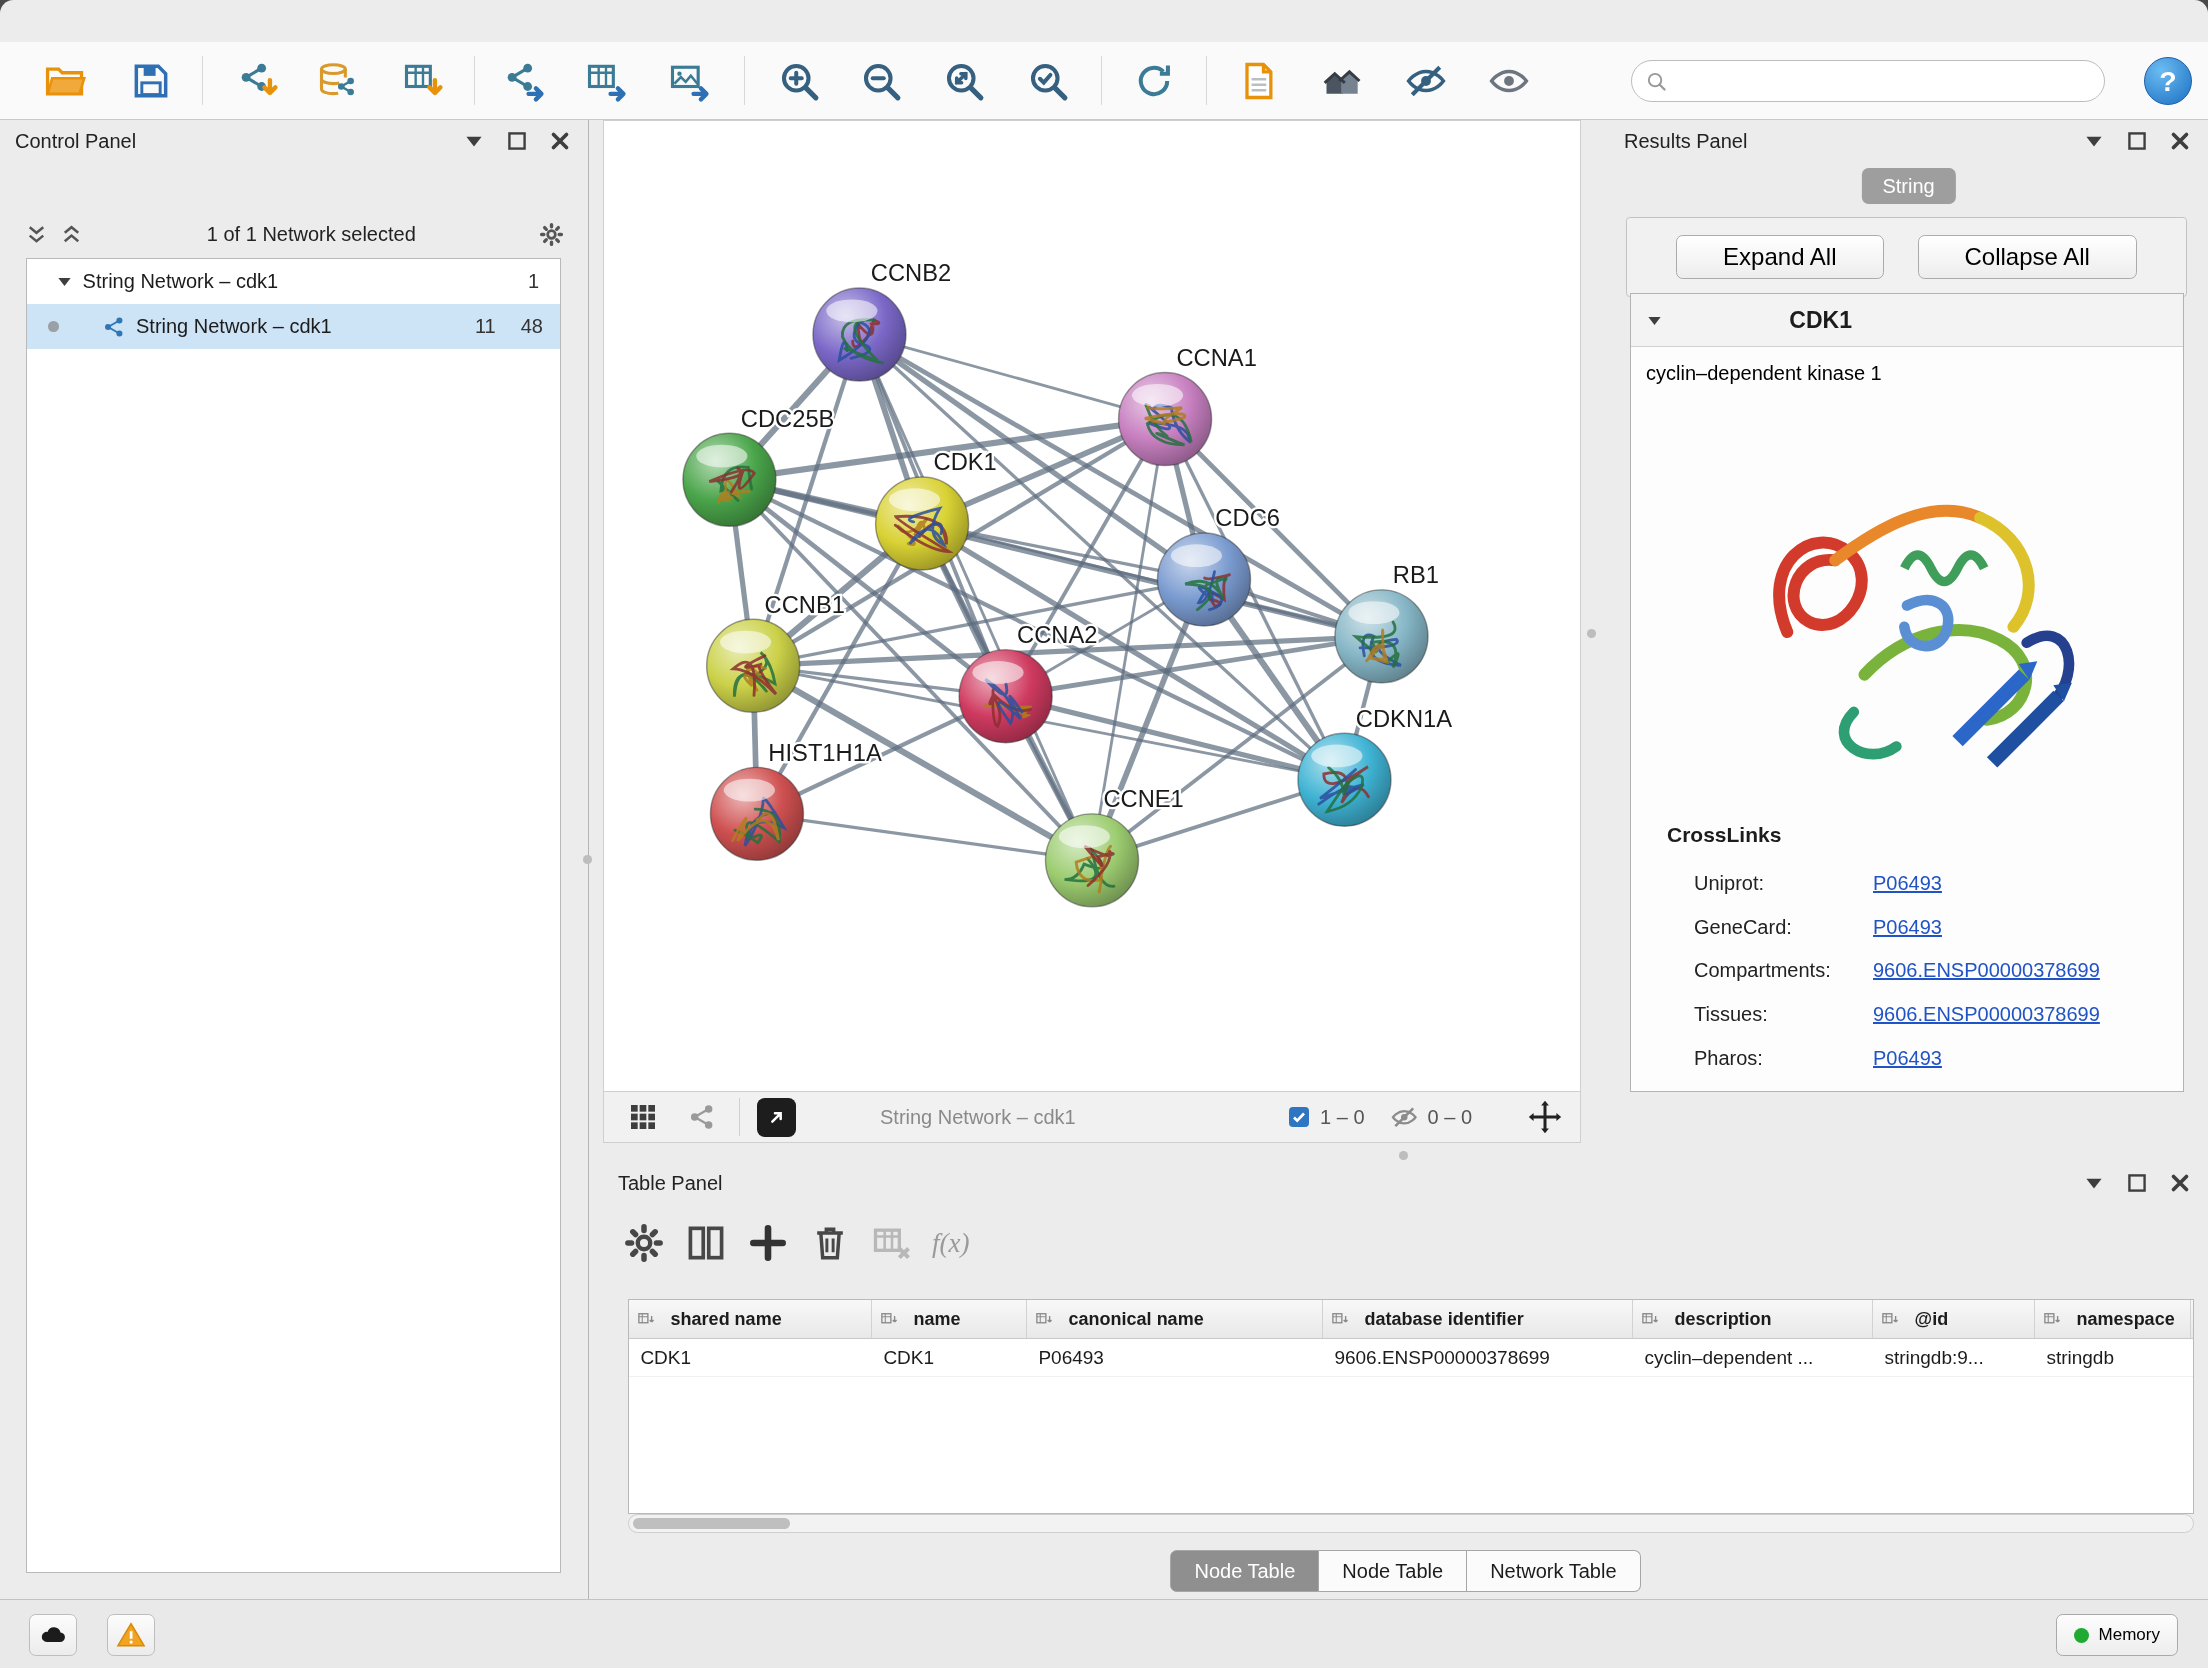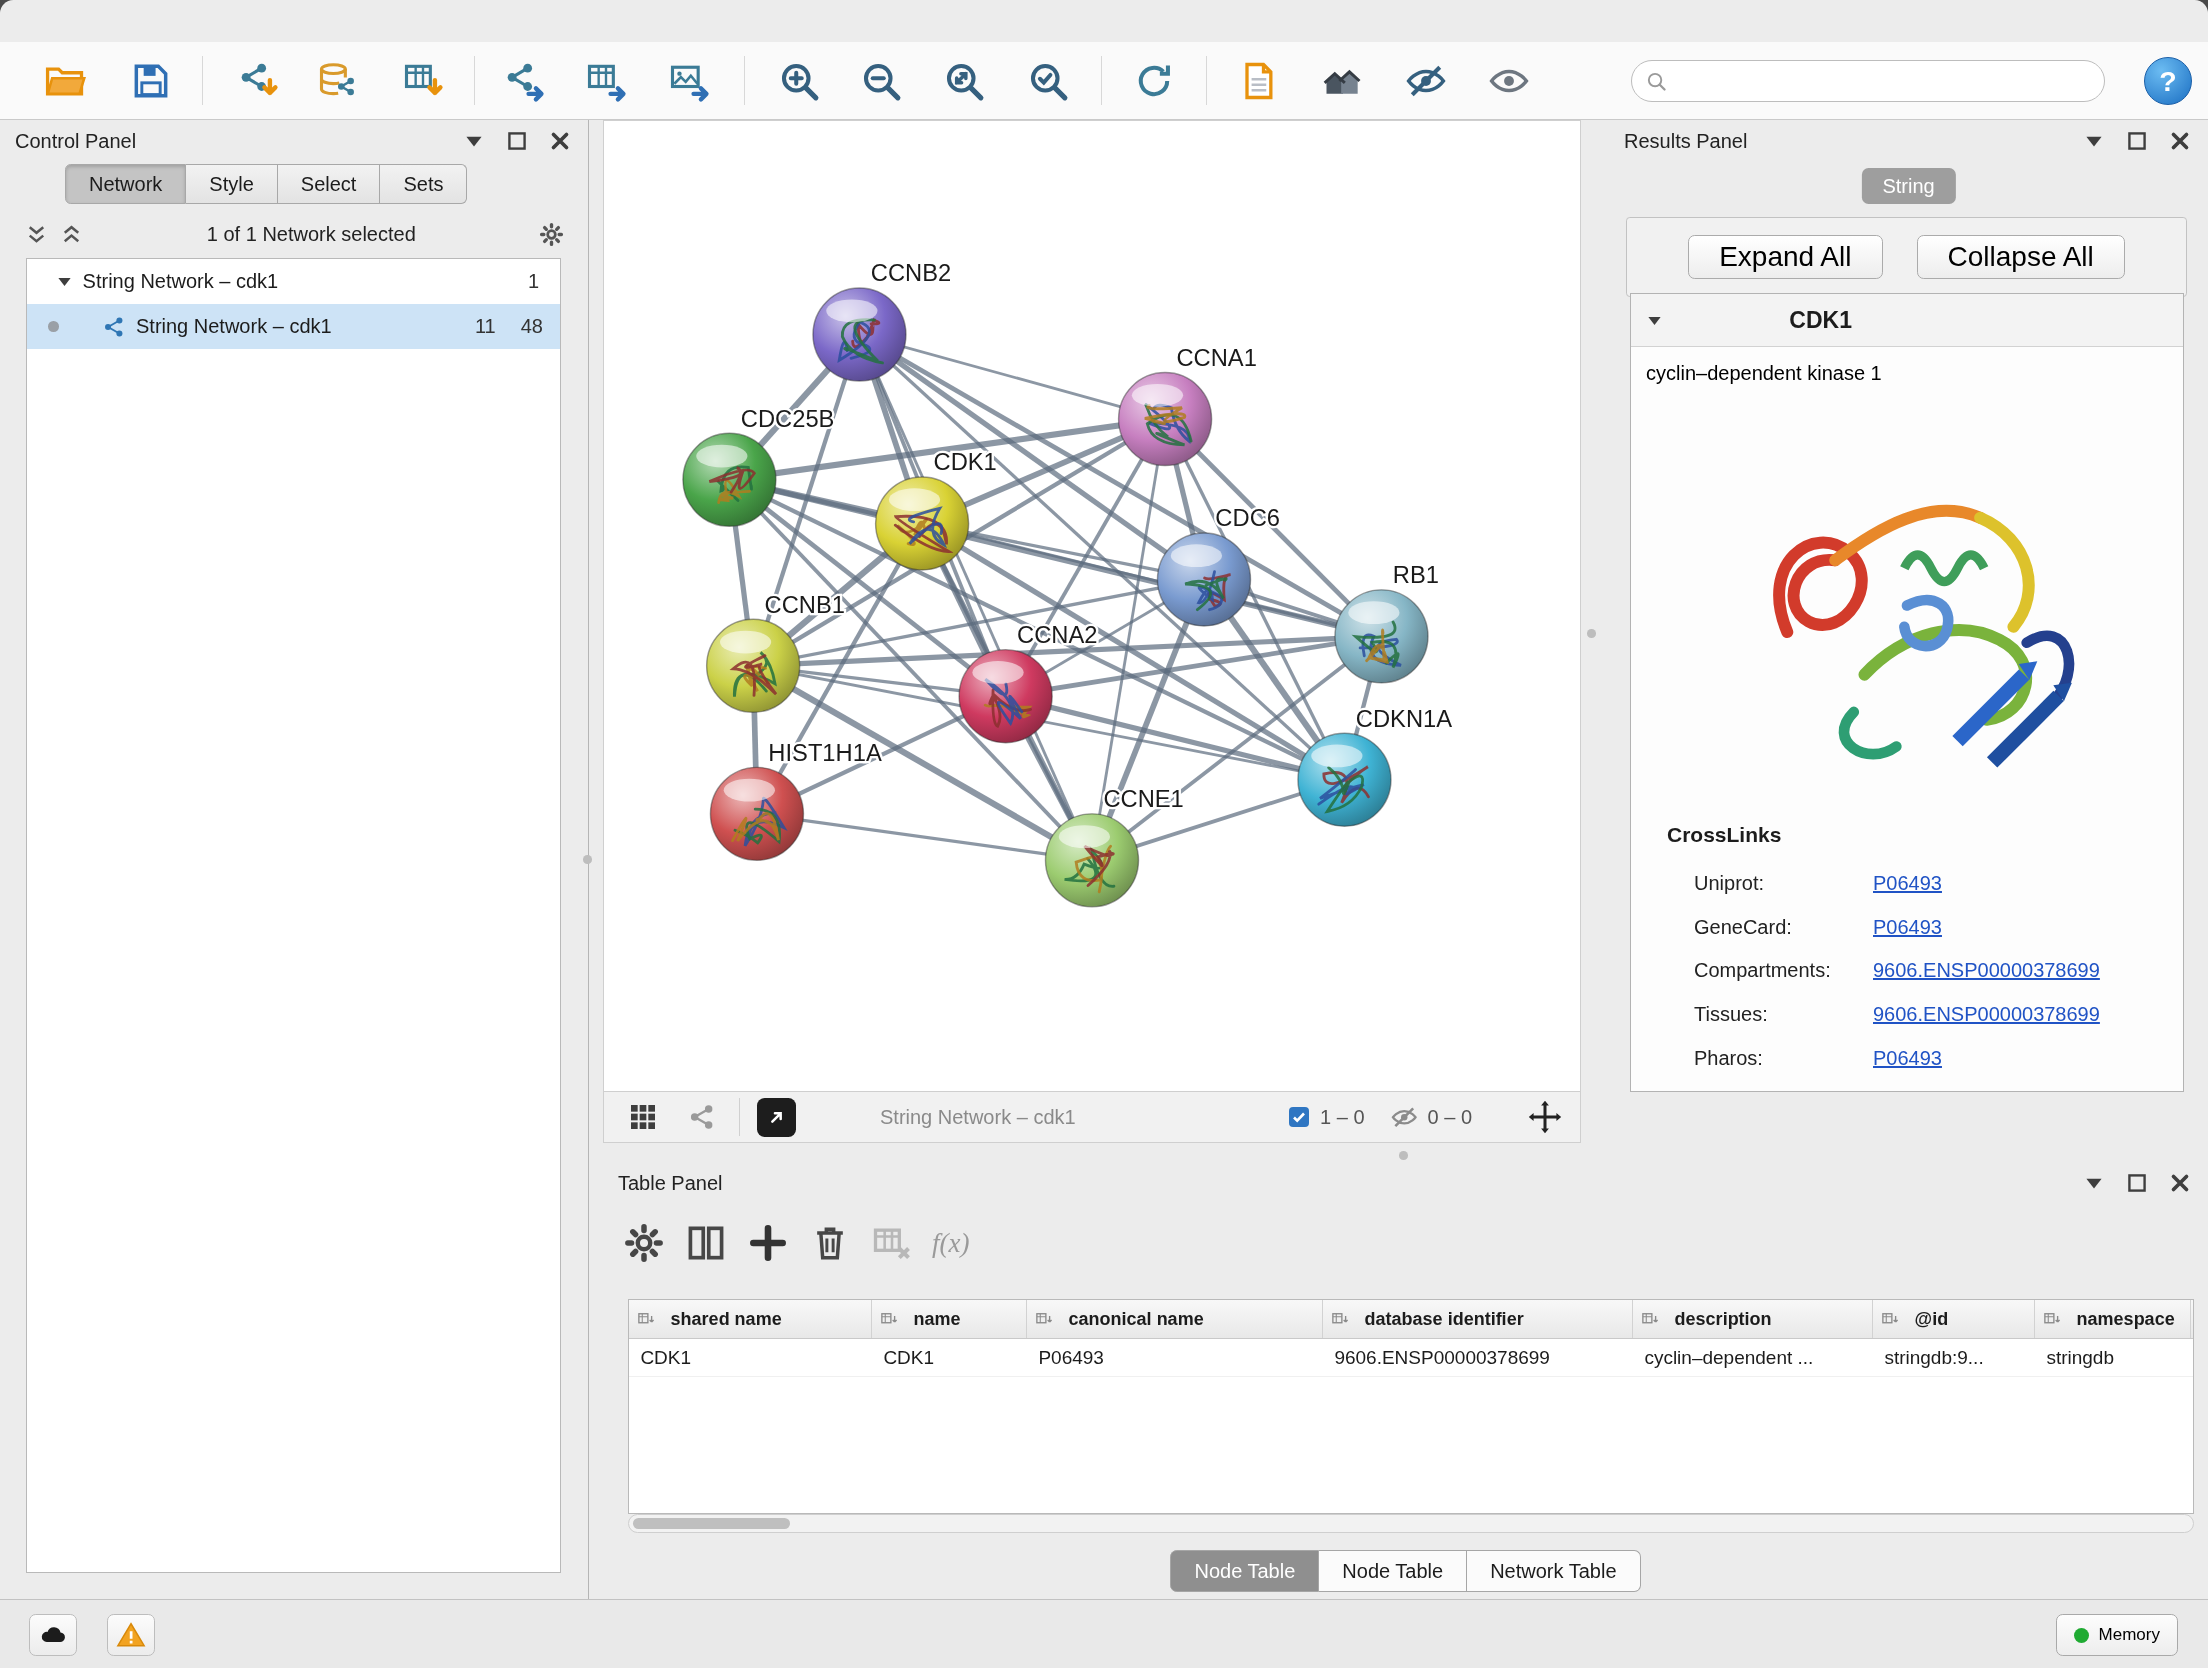--- a/index.html
+++ b/index.html
@@ -51,21 +51,21 @@
   .nbicon{width:32px;height:32px;flex:0 0 auto;cursor:pointer}
   #net-title{color:#8a8a8a;font-size:20px;white-space:nowrap}
   .nbtext{font-size:20px;color:#555;white-space:nowrap}
   #extbtn{width:39px;height:39px;border-radius:7.6px;background:#1d1d1d;border:none;display:flex;align-items:center;justify-content:center;cursor:pointer}
   #extbtn svg{width:25px;height:25px}
 
   
   #results-panel{position:absolute;left:1609px;top:120px;width:599px;height:1031px}
   #string-pill{position:absolute;left:50%;top:48px;transform:translateX(-50%);background:#9e9e9e;color:#fff;font-size:20px;padding:6.7px 21px;border-radius:6.7px;border:none;cursor:pointer}
   #rp-groupbox{position:absolute;left:17px;top:97px;width:561px;height:80px;border:1px solid #c2c2c2;border-radius:3.8px;display:flex;align-items:center;justify-content:center;gap:34px;background:#f1f1f1}
-  .rp-btn{height:44px;padding:0 30px;font-size:28px;border:1px solid #ababab;border-radius:6.7px;background:linear-gradient(#ffffff,#ededed);cursor:pointer}
+  .rp-btn{height:44px;padding:0 46px;font-size:24px;border:1px solid #ababab;border-radius:6.7px;background:linear-gradient(#ffffff,#ededed);cursor:pointer}
   #protein-box{position:absolute;left:21px;top:173px;width:554px;height:799px;border:1px solid #b3b3b3;background:#fdfdfd}
   #pb-head{position:absolute;left:0;top:0;width:100%;height:53px;background:#f3f3f3;border-bottom:1px solid #d2d2d2;display:flex;align-items:center;padding:0 13.3px}
   #pb-name{font-size:23px;font-weight:bold;margin-left:124px}
   #pb-desc{position:absolute;left:15px;top:68px;font-size:20px;color:#000000}
   #pb-img{position:absolute;left:50%;top:107px;transform:translateX(-50%)}
   #pb-cross{position:absolute;left:36px;top:529px;font-size:21px;font-weight:bold}
   .xrow{position:absolute;left:4px;width:100%;height:44px;display:flex;align-items:center}
   .xlabel{position:absolute;left:59px;font-size:20px;color:#222}
   .xval{position:absolute;left:238px;font-size:20px;color:#2053c5;text-decoration:underline;cursor:pointer}
 
@@ -296,26 +296,20 @@
       <span class="spacer"></span>
       <svg class="hicon" viewBox="0 0 27 27" width="26" height="26">
           <use href="#sym-tri"></use>
         </svg>
       <svg class="hicon" viewBox="0 0 27 27" width="26" height="26">
           <use href="#sym-max"></use>
         </svg>
       <svg class="hicon" viewBox="0 0 27 27" width="26" height="26">
           <use href="#sym-close"></use>
         </svg>
-    </div>
-    <div id="cp-tabs">
-      <div class="cp-tab sel">Network</div>
-      <div class="cp-tab">Style</div>
-      <div class="cp-tab">Select</div>
-      <div class="cp-tab">Sets</div>
     </div>
     <div id="cp-sumrow">
       <svg class="smicon" viewBox="0 0 28 28" width="27" height="27">
           <use href="#sym-chevsdown"></use>
         </svg>
       <svg class="smicon" style="margin-left:7.6px" viewBox="0 0 28 28" width="27" height="27">
           <use href="#sym-chevsup"></use>
         </svg>
       <span id="cp-sum">1 of 1 Network selected</span>
       <svg class="smicon" viewBox="0 0 28 28" width="27" height="27">

